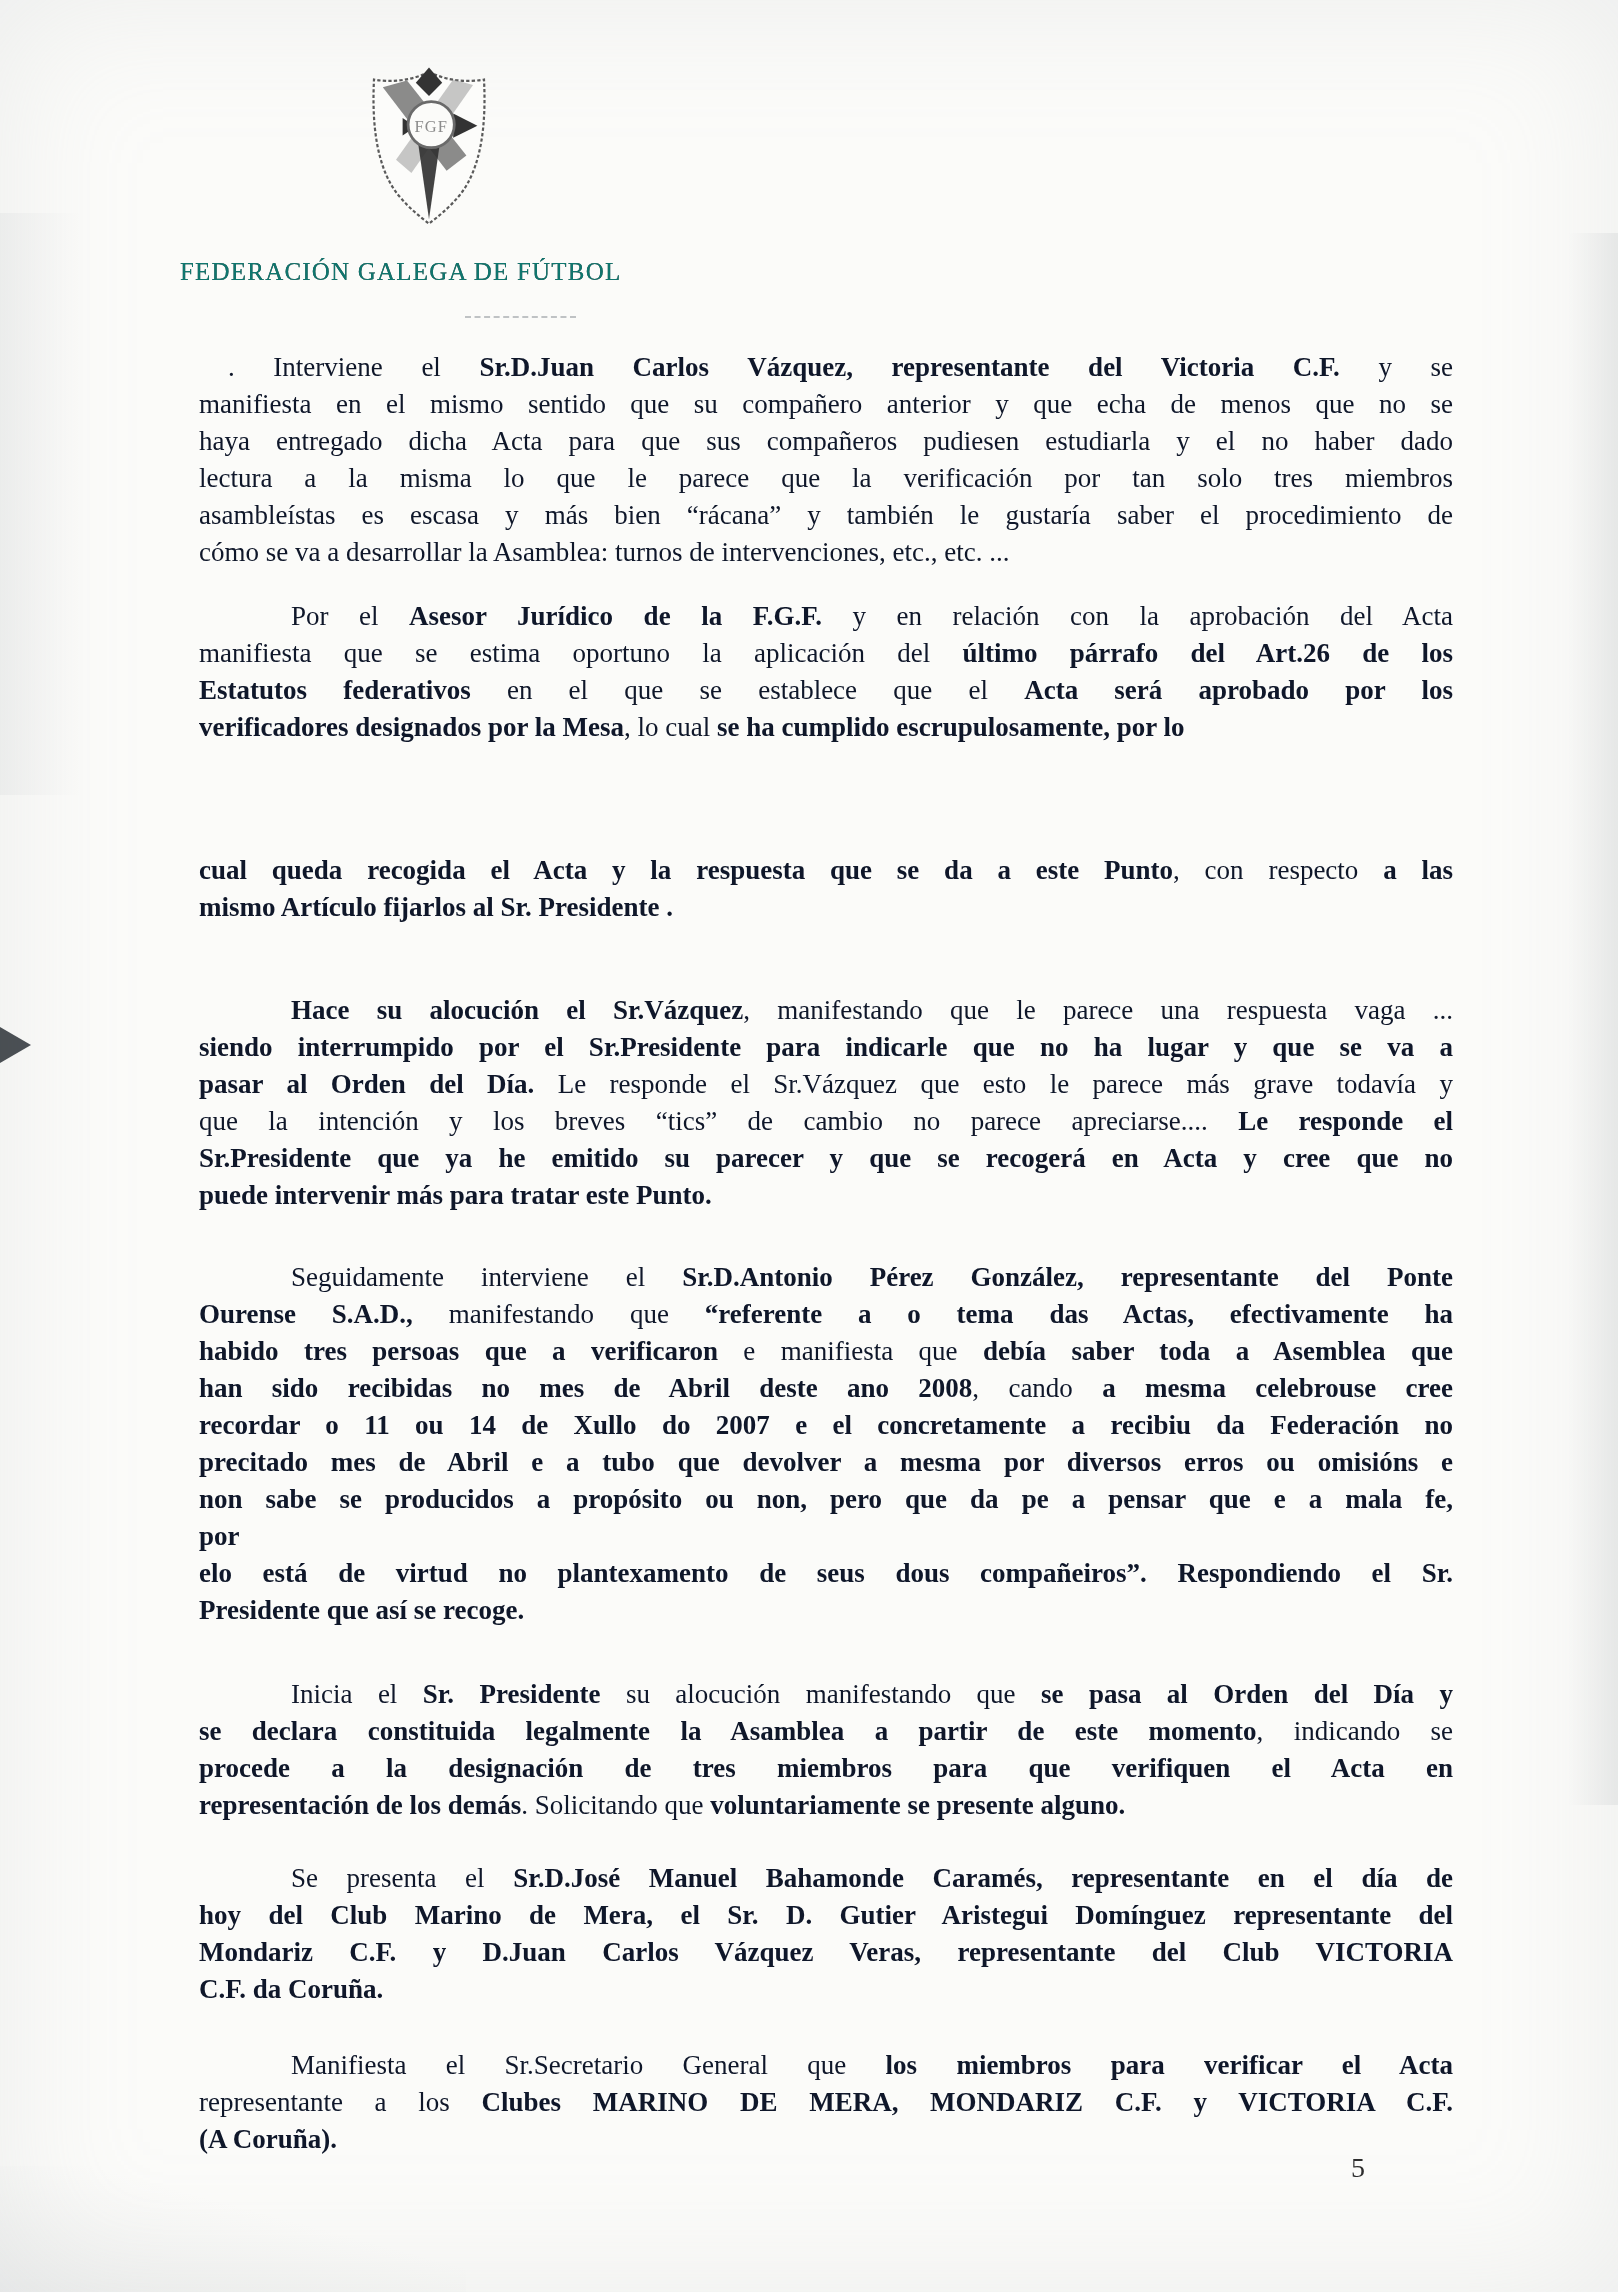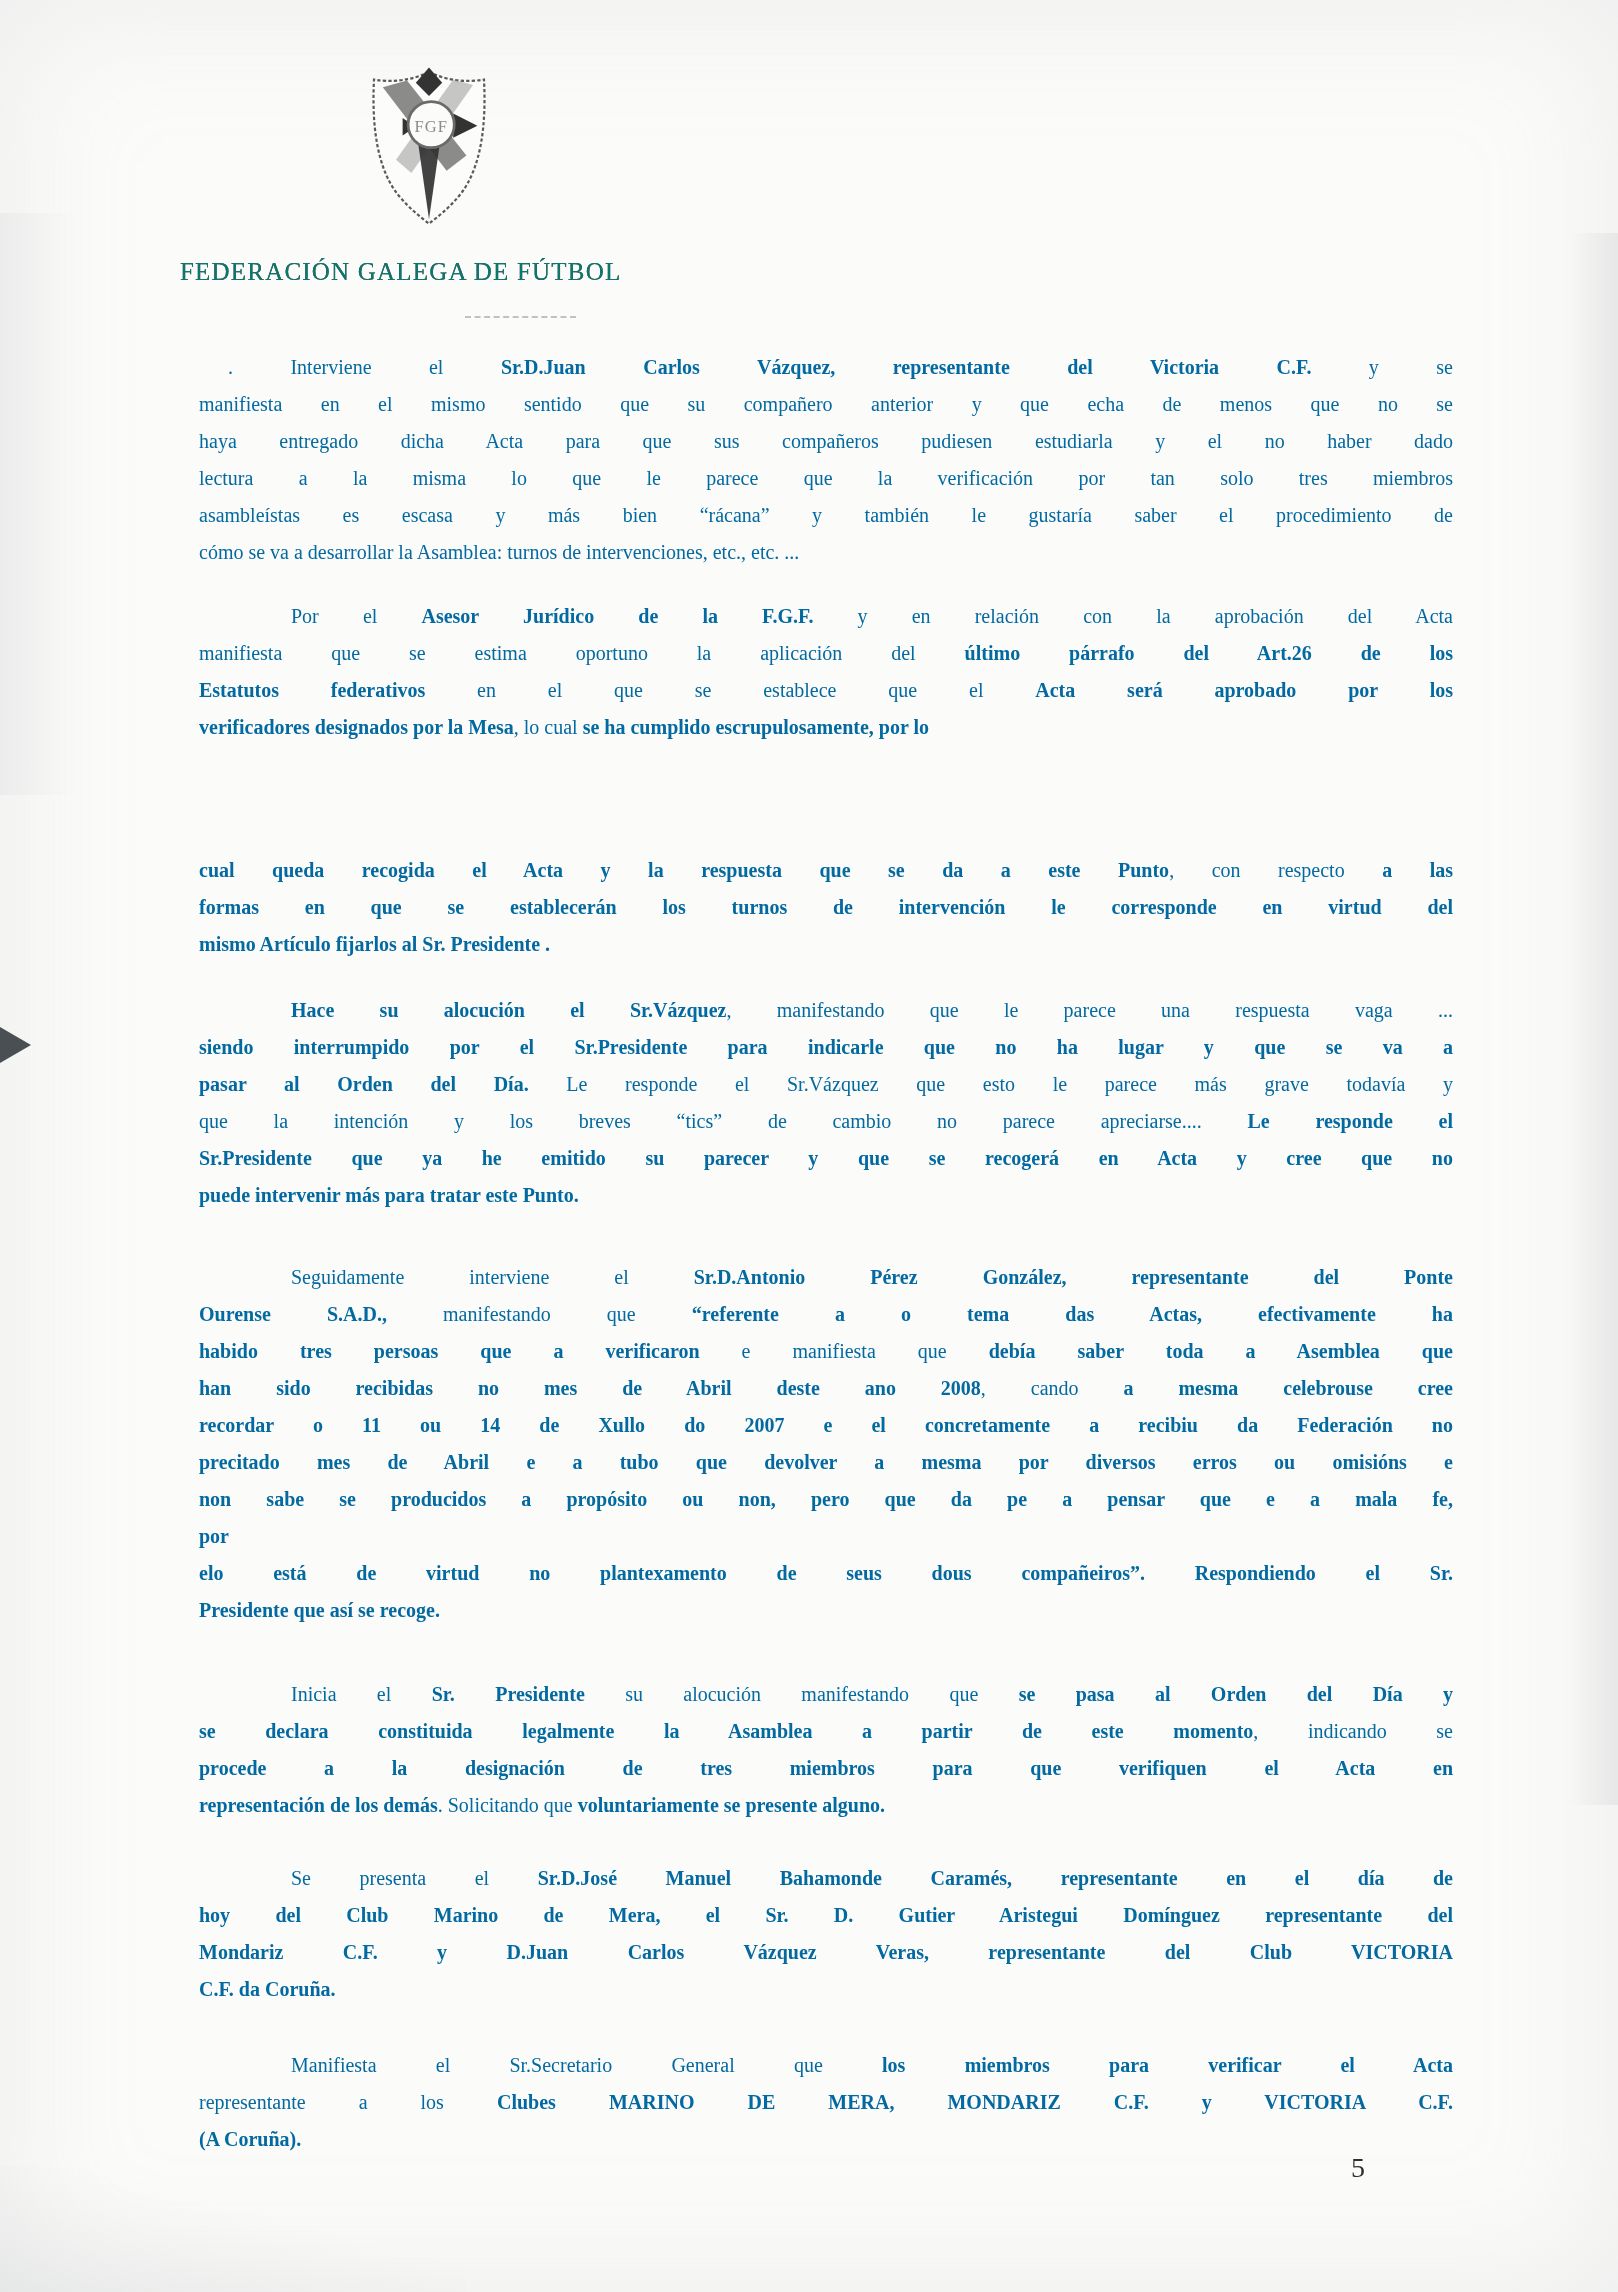--- a/index.html
+++ b/index.html
@@ -18,21 +18,21 @@
     font-size:25px;letter-spacing:1.2px;color:#0f766e;
     white-space:nowrap;text-shadow:0 0 0.5px #444;
   }
   .divider{
     position:absolute;left:465px;top:316px;width:111px;height:0;
     border-top:2.9px dashed #989da2;opacity:.6;
   }
   
   .para{
     position:absolute;left:199px;width:1254px;
-    font-size:20px;line-height:37px;color:#0369a1;margin:0;
+    font-size:27px;line-height:37px;color:#0f172a;margin:0;
   }
   .line{text-align:justify;text-align-last:justify;}
   .line.last{text-align-last:left;}
   .para .line:first-child{padding-left:92px;}
   .p1 .line:first-child{padding-left:29px;}
   .p3 .line:first-child{padding-left:0;}
   .b{font-weight:bold;}
   .p1{top:349px;}
   .p2{top:598px;}
   .p3{top:823px;margin-top:29px;}
@@ -94,21 +94,20 @@
         <div class="line last"><span>cómo se va a desarrollar la Asamblea: turnos de intervenciones, etc., etc. ...</span></div>
       </div>
       <div class="para p2">
         <div class="line"><span>Por el </span><span class="b">Asesor Jurídico de la F.G.F.</span><span> y en relación con la aprobación del Acta</span></div>
         <div class="line"><span>manifiesta que se estima oportuno la aplicación del </span><span class="b">último párrafo del Art.26 de los</span></div>
         <div class="line"><span class="b">Estatutos federativos</span><span> en el que se establece que el </span><span class="b">Acta será aprobado por los</span></div>
         <div class="line last"><span class="b">verificadores designados por la Mesa</span><span>, lo cual </span><span class="b">se ha cumplido escrupulosamente, por lo</span></div>
       </div>
       <div class="para p3">
         <div class="line"><span class="b">cual queda recogida el Acta y la respuesta que se da a este Punto</span><span>, con respecto </span><span class="b">a las</span></div>
-        <div class="line"><span class="b">formas en que se establecerán los turnos de intervención le corresponde en virtud del</span></div>
         <div class="line last"><span class="b">mismo Artículo fijarlos al Sr. Presidente .</span></div>
       </div>
       <div class="para p4">
         <div class="line"><span class="b">Hace su alocución el Sr.Vázquez</span><span>, manifestando que le parece una respuesta vaga ...</span></div>
         <div class="line"><span class="b">siendo interrumpido por el Sr.Presidente para indicarle que no ha lugar y que se va a</span></div>
         <div class="line"><span class="b">pasar al Orden del Día.</span><span> Le responde el Sr.Vázquez que esto le parece más grave todavía y</span></div>
         <div class="line"><span>que la intención y los breves “tics” de cambio no parece apreciarse.... </span><span class="b">Le responde el</span></div>
         <div class="line"><span class="b">Sr.Presidente que ya he emitido su parecer y que se recogerá en Acta y cree que no</span></div>
         <div class="line last"><span class="b">puede intervenir más para tratar este Punto.</span></div>
       </div>

